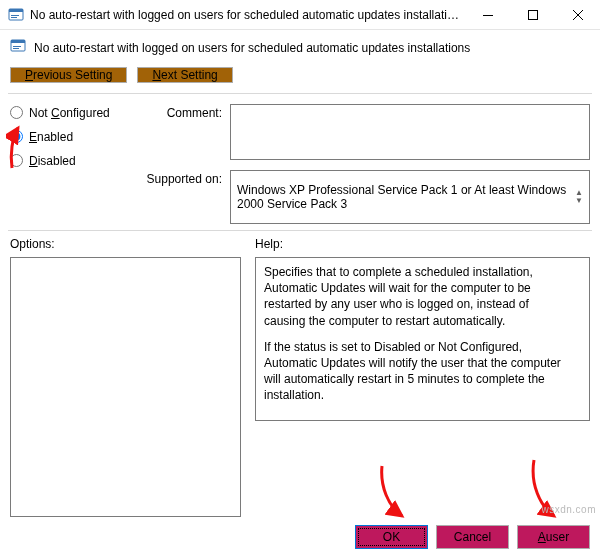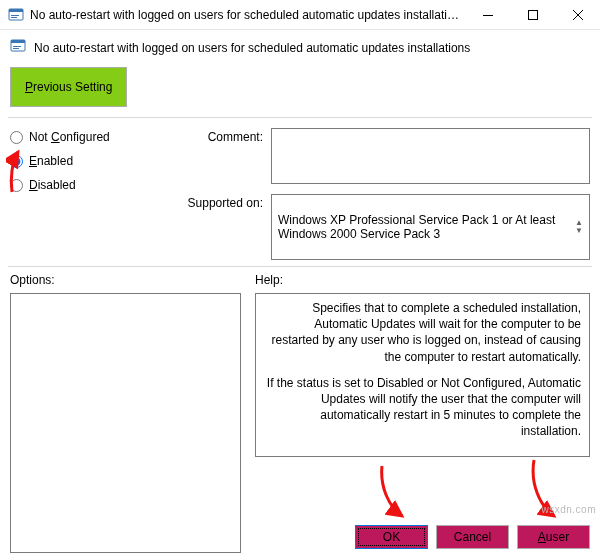--- a/index.html
+++ b/index.html
@@ -4,40 +4,40 @@
 <style>
   * { box-sizing: border-box; font-family: "Segoe UI", Tahoma, sans-serif; font-size: 12px; }
   body { margin: 0; background: #fff; width: 600px; height: 557px; overflow: hidden; position: relative; }
   .titlebar { height: 30px; border-bottom: 1px solid #e5e5e5; display: flex; align-items: center; padding: 0 0 0 8px; }
   .titlebar .t-icon { width: 16px; height: 16px; margin-right: 6px; }
   .titlebar .t-text { flex: 1; color: #000; white-space: nowrap; overflow: hidden; text-overflow: ellipsis; }
   .winbtn { width: 45px; height: 30px; display: flex; align-items: center; justify-content: center; color: #000; }
   .headerrow { display: flex; align-items: center; padding: 8px 10px 6px 10px; gap: 8px; }
   .headerrow .h-text { color: #000; }
   .btnrow { padding: 4px 10px 10px 10px; display: flex; gap: 10px; }
-  button.std { background: #84cc16; border: 1px solid #adadad; padding: 12px 14px; font-size: 12px; cursor: default; }
+  button.std { background: #a16207; border: 1px solid #adadad; padding: 0 14px; font-size: 12px; cursor: default; }
   .hr { border-top: 1px solid #d9d9d9; margin: 0 8px; }
   .midsection { display: flex; padding: 10px 10px 6px 10px; gap: 14px; }
   .radios { width: 118px; display: flex; flex-direction: column; gap: 10px; padding-top: 2px; position: relative; }
-  .radio { display: flex; align-items: flex-end; gap: 6px; }
+  .radio { display: flex; align-items: flex-start; gap: 6px; }
   .radio input { margin: 0; }
   .rightcol { flex: 1; display: flex; flex-direction: column; gap: 10px; }
-  .frow { display: flex; gap: 8px; margin-left: 41px; }
+  .frow { display: flex; gap: 8px; }
   .flabel { width: 80px; text-align: right; padding-top: 2px; }
   textarea.comment { flex: 1; height: 56px; resize: none; border: 1px solid #7a7a7a; font-family: inherit; font-size: 12px; padding: 2px 4px; background: #fff; }
-  .supbox { flex: 1; border: 1px solid #7a7a7a; background: #fff; padding: 18px 6px; min-height: 22px; display: flex; align-items: center; justify-content: space-between; }
+  .supbox { flex: 1; border: 1px solid #7a7a7a; background: #fff; padding: 12px 6px; min-height: 22px; display: flex; align-items: center; justify-content: space-between; }
   .supbox .scrolls { display: flex; flex-direction: column; margin-left: 4px; }
   .supbox .scrolls span { font-size: 8px; line-height: 8px; color: #606060; }
   .lowsection { display: flex; padding: 6px 10px 0 10px; gap: 14px; }
   .col-opt { width: 231px; display: flex; flex-direction: column; }
   .col-help { flex: 1; display: flex; flex-direction: column; }
   .pane-label { margin-bottom: 6px; }
   .optbox { border: 1px solid #7a7a7a; background: #fff; flex: 1; min-height: 260px; }
   .helpbox { border: 1px solid #7a7a7a; background: #fff; padding: 6px 8px; overflow-y: auto; max-height: 262px; font-size: 12px; line-height: 1.35; }
-  .helpbox p { margin: 0 0 10px 0; text-align: right; }
+  .helpbox p { margin: 0 12px 10px 0; }
   .footer { position: absolute; right: 10px; bottom: 8px; display: flex; gap: 8px; }
   button.fbtn { width: 73px; background: #be185d; border: 1px solid #adadad; padding: 4px 0; cursor: default; }
   button.fbtn.focus { border-color: #0078d7; outline: 1px dotted #000; outline-offset: -4px; }
   .arrow-red { position: absolute; pointer-events: none; }
   .watermark { position: absolute; right: 4px; bottom: 42px; color: #bbb; font-size: 10px; transform: rotate(0deg); letter-spacing: 0.5px; pointer-events: none; }
   u.mnemonic { text-decoration: underline; }
 </style>
 </head>
 <body>
 
@@ -76,20 +76,21 @@
         <rect x="1" y="2" width="14" height="3" fill="#3a76b5"></rect>
         <rect x="3" y="8" width="8" height="1" fill="#3a76b5"></rect>
         <rect x="3" y="10" width="6" height="1" fill="#3a76b5"></rect>
       </svg>
   </span>
   <div class="h-text">No auto-restart with logged on users for scheduled automatic updates installations</div>
 </div>
 
 <div class="btnrow">
   <button class="std"><u class="mnemonic">P</u><span>revious Setting</span></button>
+  <button class="std"><u class="mnemonic">N</u><span>ext Setting</span></button>
 </div>
 
 <div class="hr"></div>
 
 <div class="midsection">
   <div class="radios">
     <label class="radio">
       <input type="radio" name="state" style="">
       <span>Not <u class="mnemonic">C</u>onfigured</span>
     </label>

